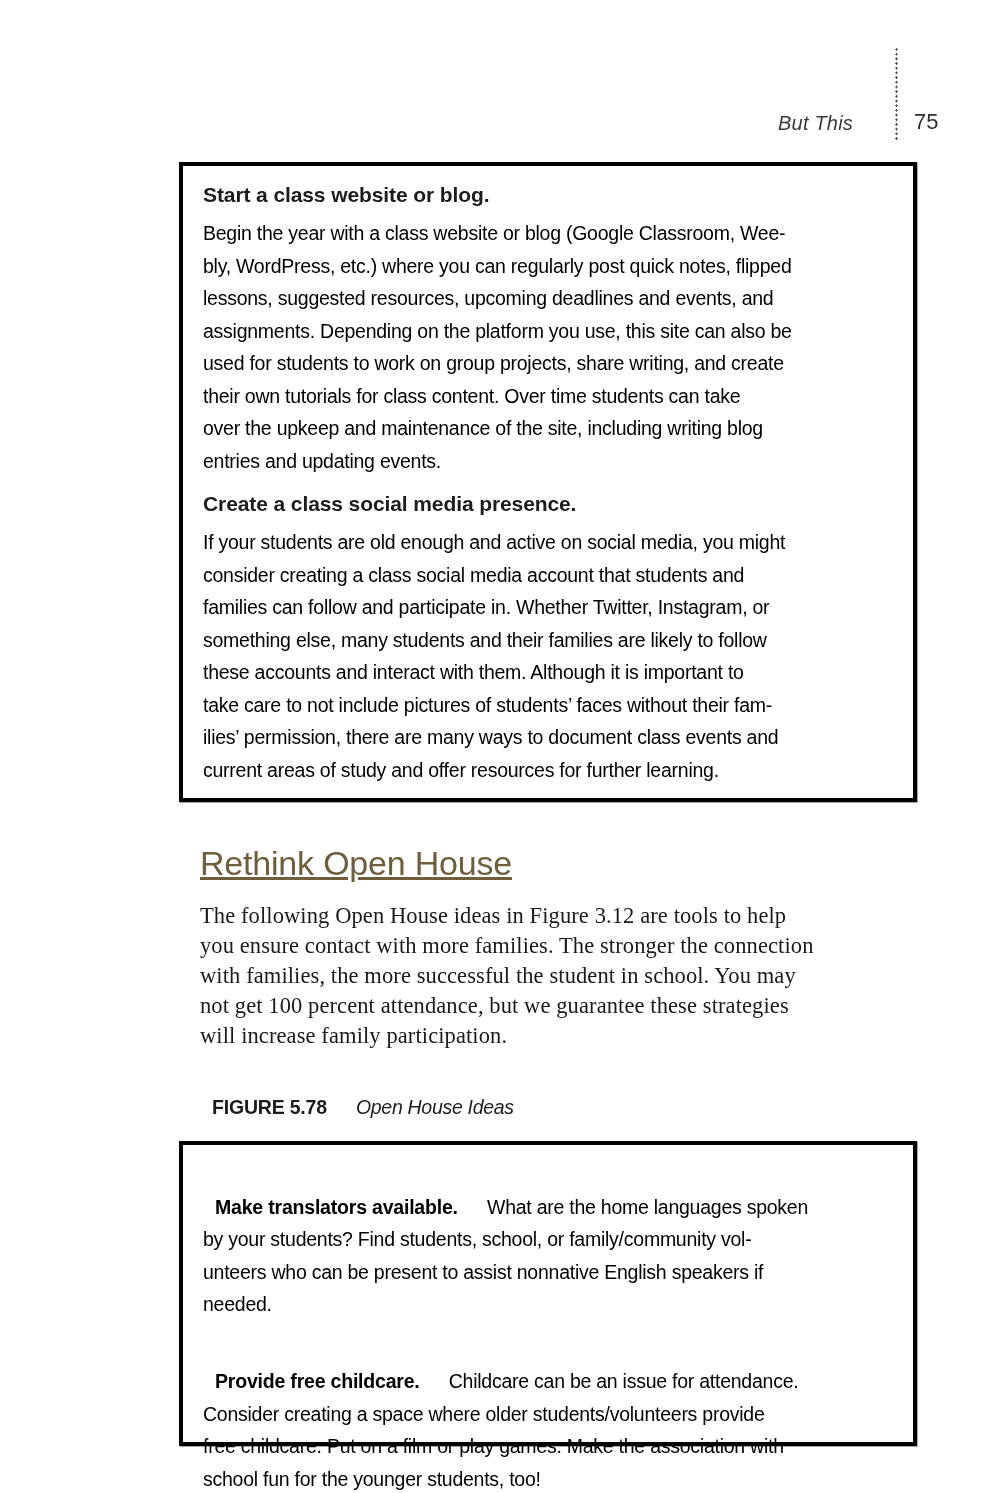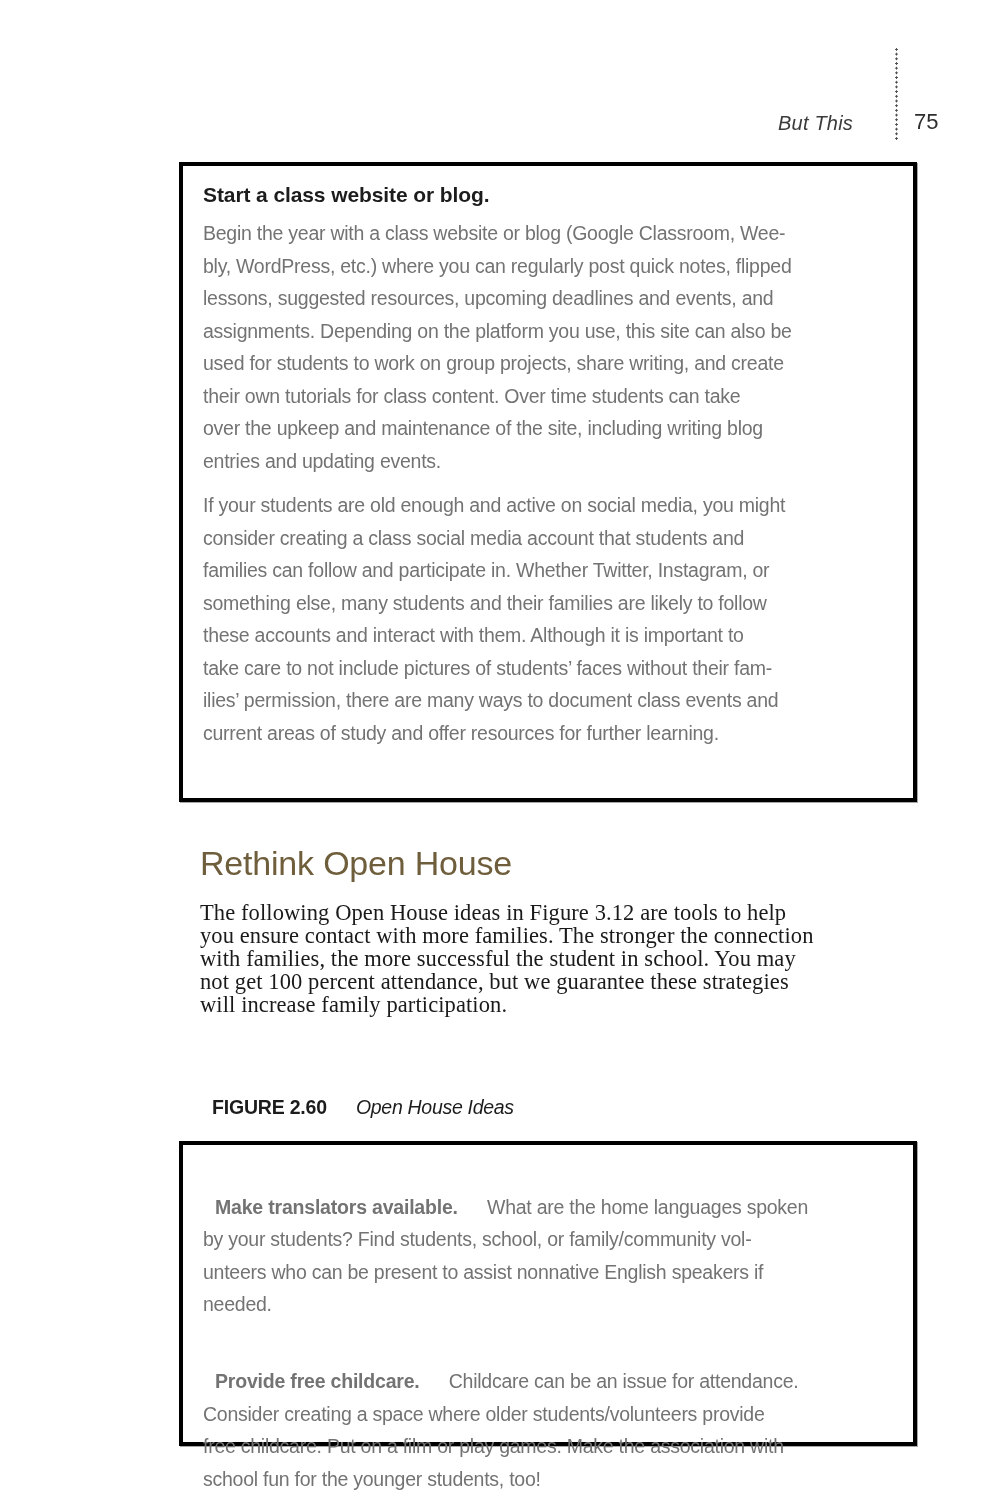--- a/index.html
+++ b/index.html
@@ -60,39 +60,40 @@
     font-weight: 700;
     letter-spacing: -0.1px;
     margin: 0 0 8px 0;
     color: #1c1c1c;
   }
   .box-heading.second { margin-top: 13px; }
   .box-para {
     font-size: 19.5px; line-height: 32.5px;
     letter-spacing: -0.25px;
     white-space: pre-line;
-    color: #737373;
+    color: #000000;
     margin: 0 0 12px 0;
   }
   .box-para strong { font-weight: 700; letter-spacing: -0.2px; }
 
   
   .section-heading {
     position: absolute;
     top: 793px; left: 152px; width: 700px;
     font-size: 34px; line-height: 44px;
     font-weight: 400;
     color: #6f5e3c;
     letter-spacing: -0.2px;
+    text-decoration: underline;
   }
   .section-para {
     position: absolute;
     top: 853px; left: 152px; width: 700px;
     font-family: "Liberation Serif", serif;
-    font-size: 22.5px; line-height: 23px;
+    font-size: 22.5px; line-height: 30px;
     letter-spacing: 0.1px;
     white-space: pre-line;
     color: #1a1a1a;
   }
 
   
   .figure-label {
     position: absolute;
     top: 1046px; left: 152px; width: 700px;
     font-size: 19.5px; line-height: 26px;
@@ -114,39 +115,40 @@
   <div class="callout box-1">
     <div class="box-heading">Start a class website or blog.</div>
     <p class="box-para">Begin the year with a class website or blog (Google Classroom, Wee-
 bly, WordPress, etc.) where you can regularly post quick notes, flipped
 lessons, suggested resources, upcoming deadlines and events, and
 assignments. Depending on the platform you use, this site can also be
 used for students to work on group projects, share writing, and create
 their own tutorials for class content. Over time students can take
 over the upkeep and maintenance of the site, including writing blog
 entries and updating events.</p>
+    <div class="box-heading second">Create a class social media presence.</div>
     <p class="box-para">If your students are old enough and active on social media, you might
 consider creating a class social media account that students and
 families can follow and participate in. Whether Twitter, Instagram, or
 something else, many students and their families are likely to follow
 these accounts and interact with them. Although it is important to
 take care to not include pictures of students’ faces without their fam-
 ilies’ permission, there are many ways to document class events and
 current areas of study and offer resources for further learning.</p>
   </div>
 
   <h1 class="section-heading">Rethink Open House</h1>
   <p class="section-para">The following Open House ideas in Figure 3.12 are tools to help
 you ensure contact with more families. The stronger the connection
 with families, the more successful the student in school. You may
 not get 100 percent attendance, but we guarantee these strategies
 will increase family participation.</p>
 
   <div class="figure-label">
-    <span class="fig-num">FIGURE 2.60</span><span class="fig-caption"> Open House Ideas</span>
+    <span class="fig-num">FIGURE 5.78</span><span class="fig-caption"> Open House Ideas</span>
   </div>
 
   <div class="callout box-2">
     <p class="box-para">
       <strong>Make translators available.</strong><span> What are the home languages spoken
 by your students? Find students, school, or family/community vol-
 unteers who can be present to assist nonnative English speakers if
 needed.</span>
     </p>
     <p class="box-para">

